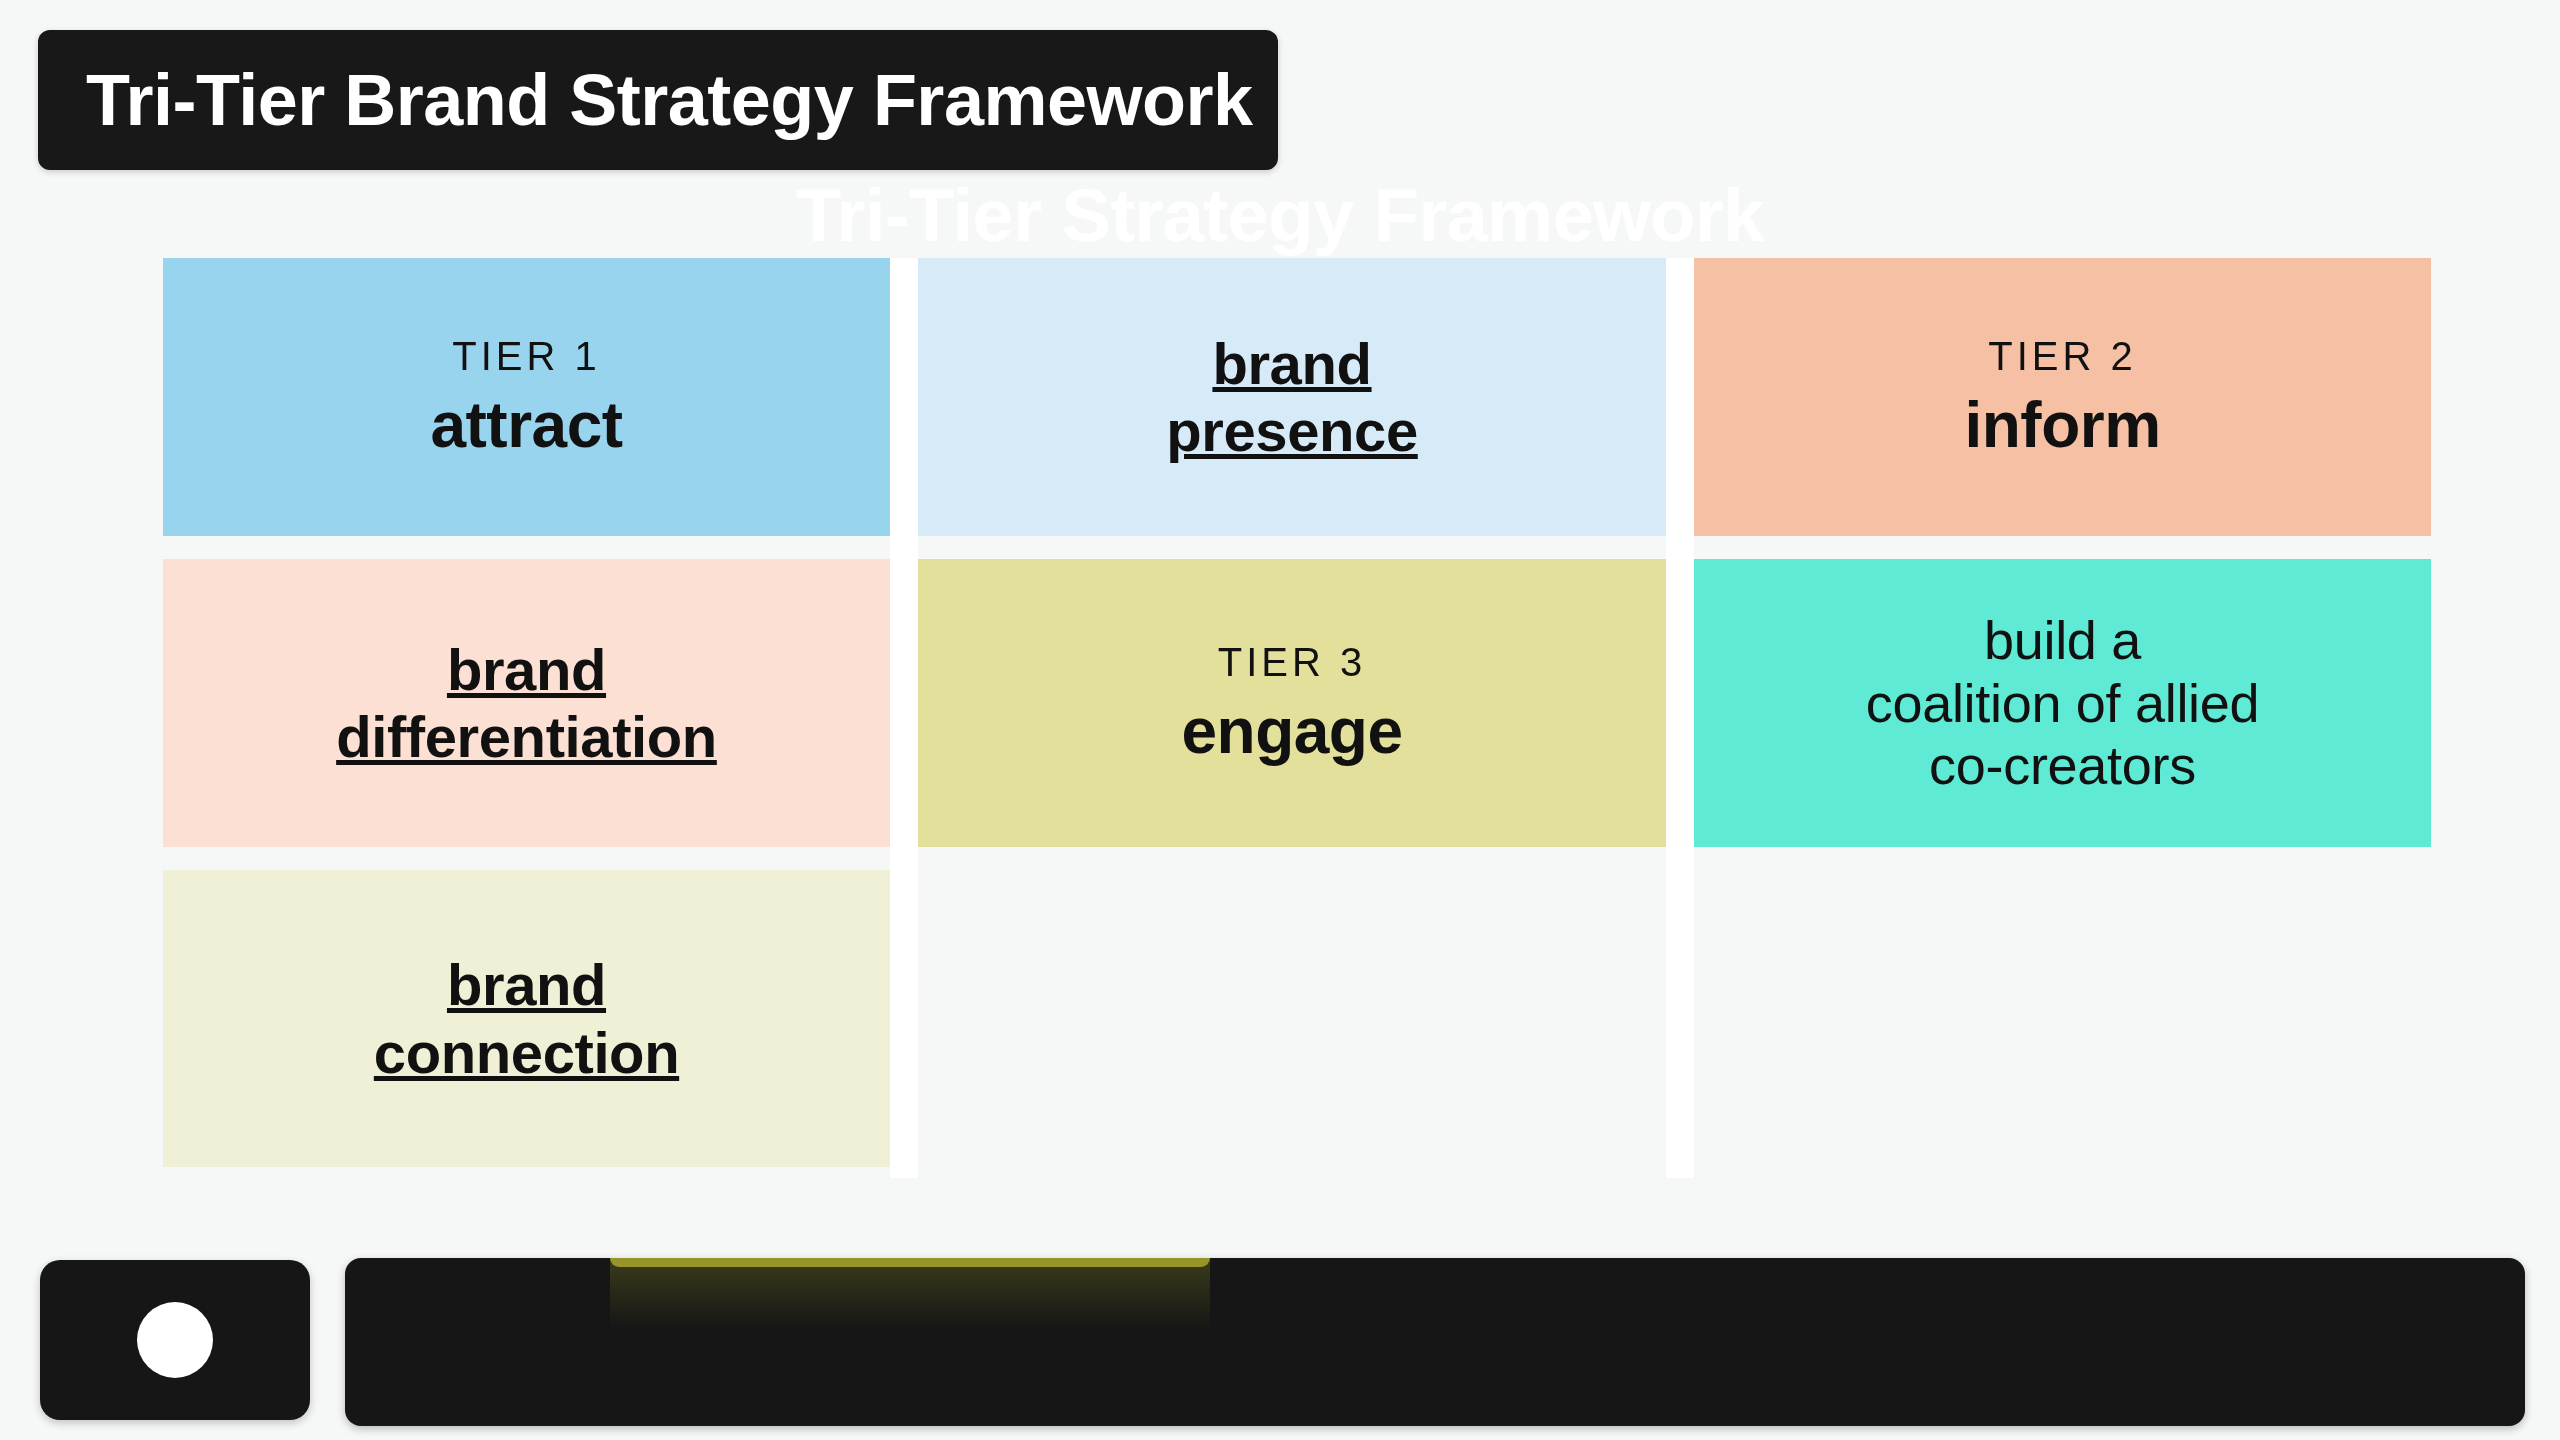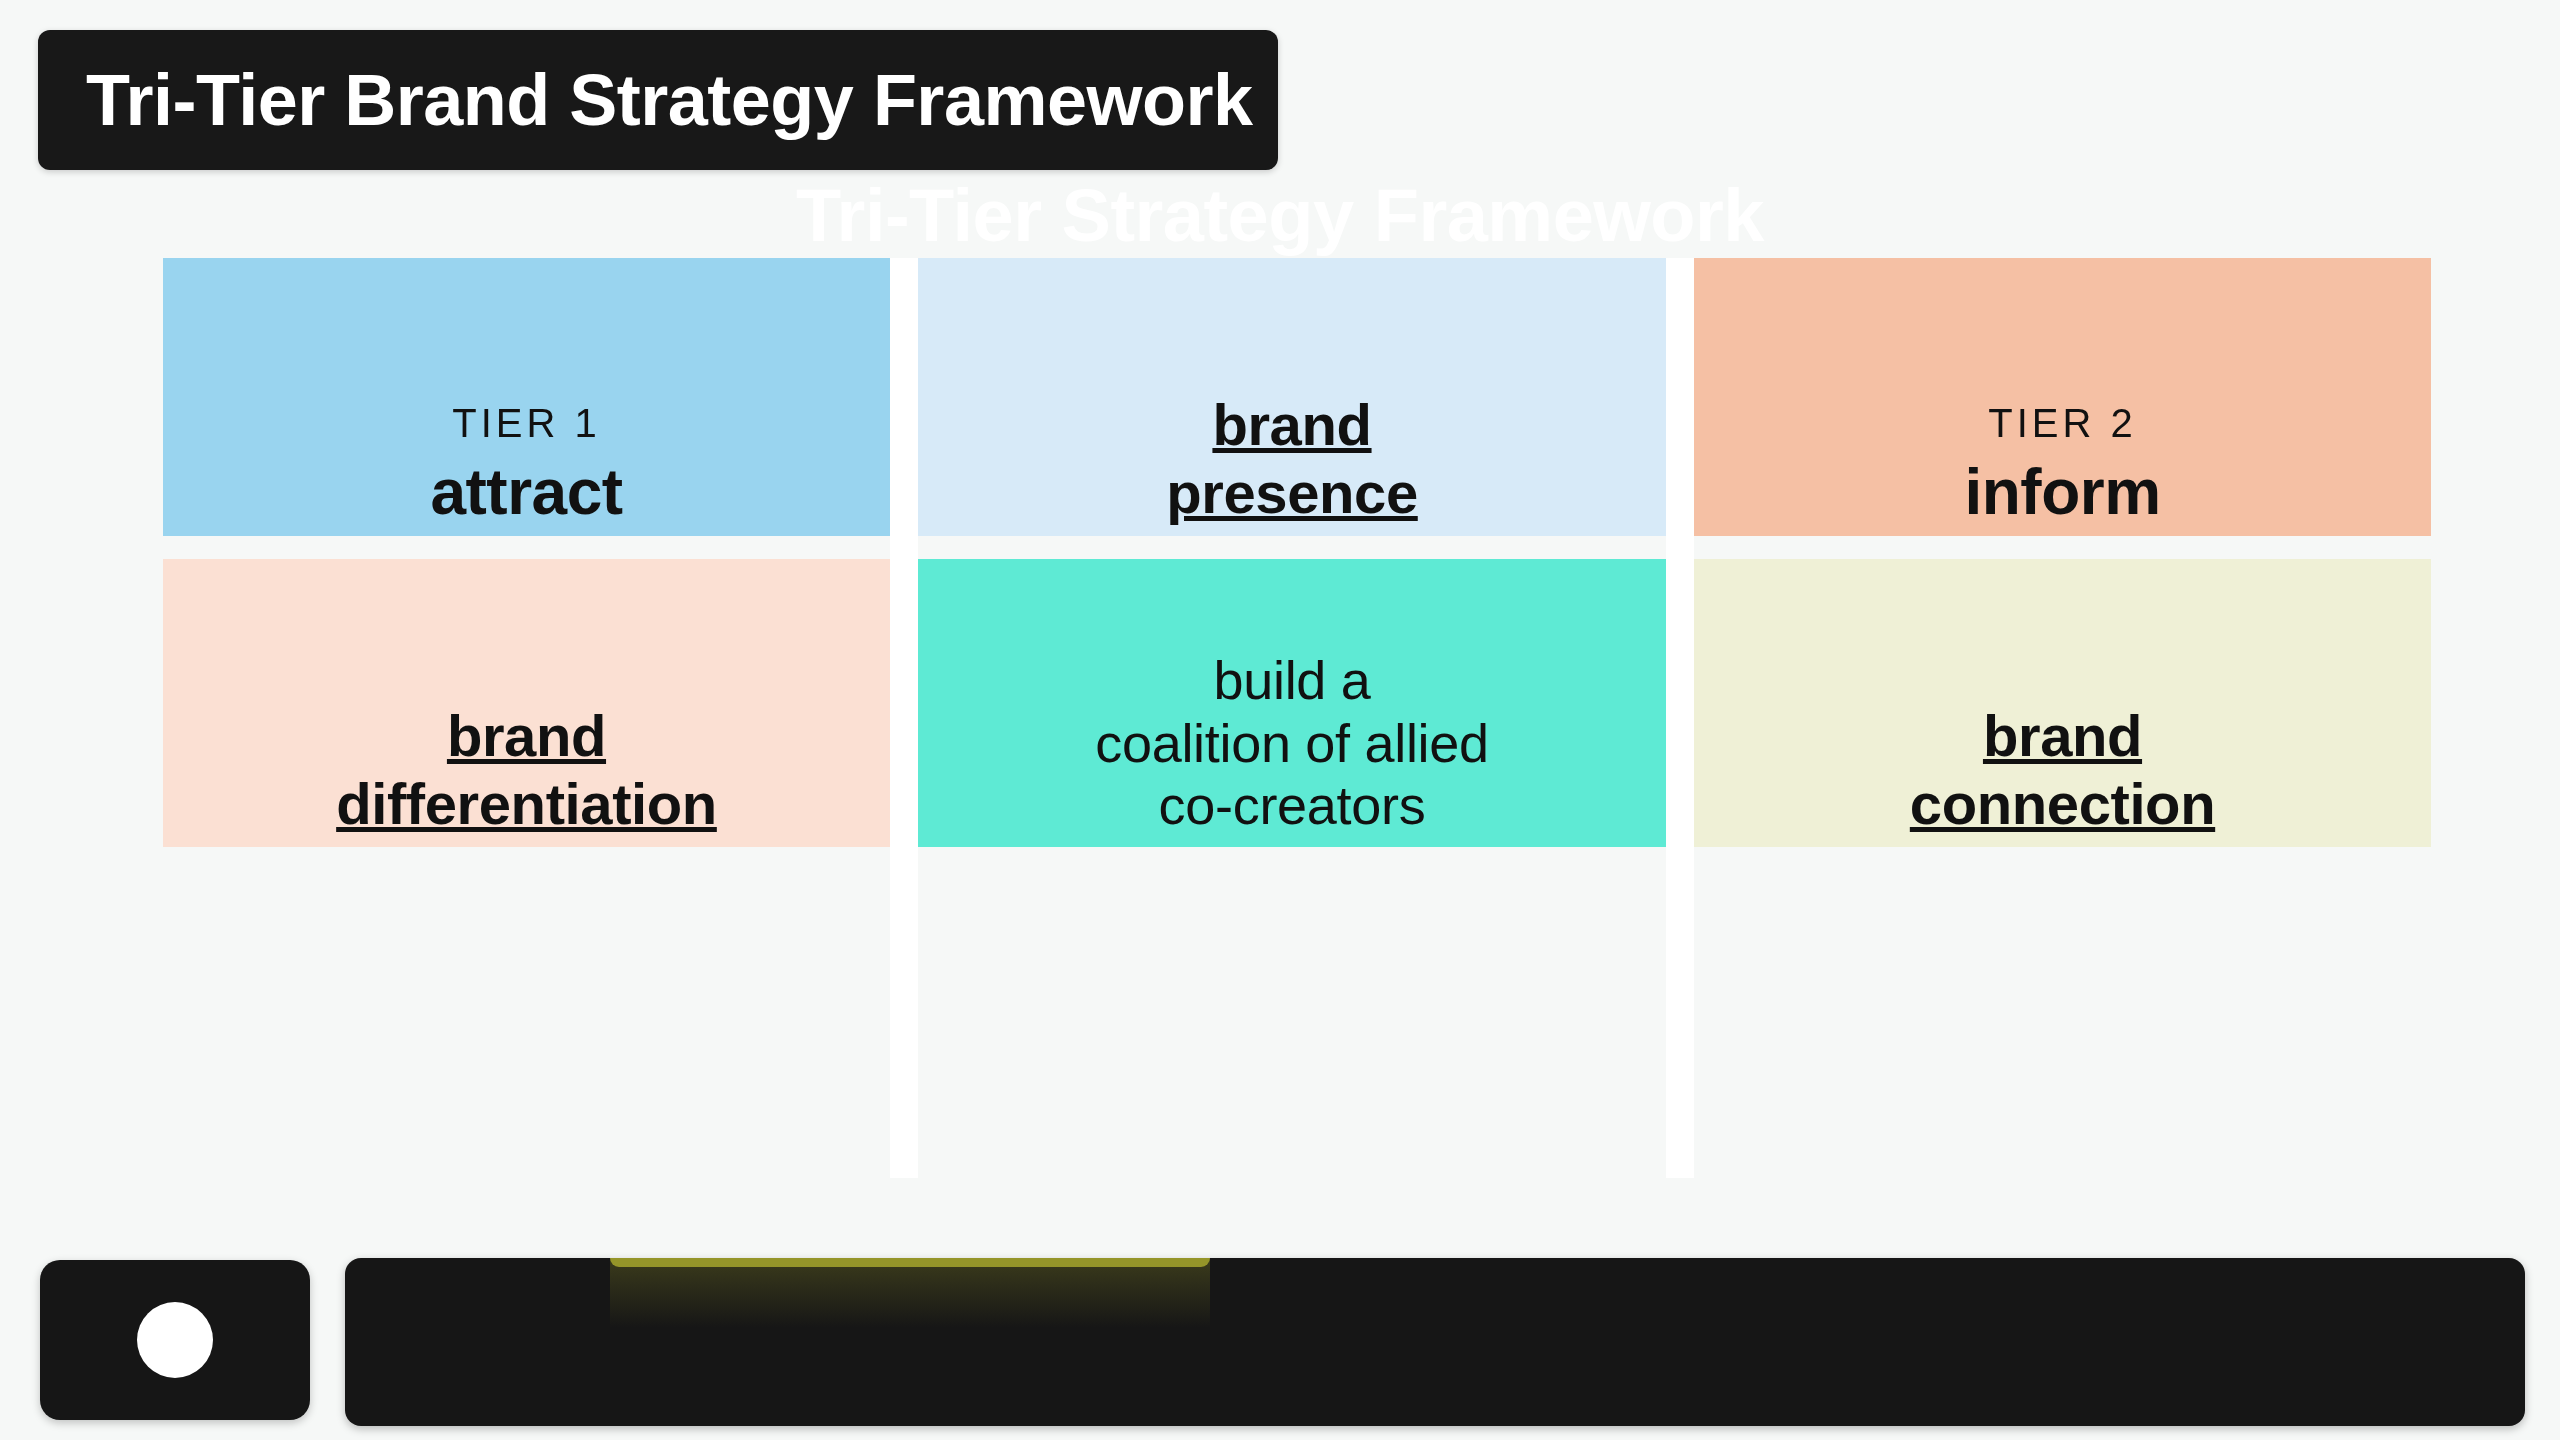--- a/index.html
+++ b/index.html
@@ -66,21 +66,21 @@
     grid-template-columns: 727px 748px 737px;
     grid-template-rows: 278px 288px 297px;
     column-gap: 28px;
     row-gap: 23px;
     z-index: 2;
   }
   .cell {
     display: flex;
     flex-direction: column;
     align-items: center;
-    justify-content: flex-end;
+    justify-content: center;
     text-align: center;
     color: #111111;
     box-sizing: border-box;
     padding: 10px 28px;
   }
   .tier-eyebrow {
     font-size: 40px;
     font-weight: 400;
     letter-spacing: 4px;
     line-height: 1.1;
@@ -200,20 +200,24 @@
 
   <div class="cell" style="background:#f5c0a4">
     <div class="tier-eyebrow">TIER 2</div>
     <div class="tier-word">inform</div>
   </div>
   <div class="cell" style="background:#fbe0d3">
     <div class="cell-outcome">brand
 differentiation</div>
   </div>
 
+  <div class="cell" style="background:#e2e09a">
+    <div class="tier-eyebrow">TIER 3</div>
+    <div class="tier-word">engage</div>
+  </div>
   <div class="cell" style="background:#5eead4">
     <div class="cell-desc">build a
 coalition of allied
 co-creators</div>
   </div>
   <div class="cell" style="background:#eff0d6">
     <div class="cell-outcome">brand
 connection</div>
   </div>
 

